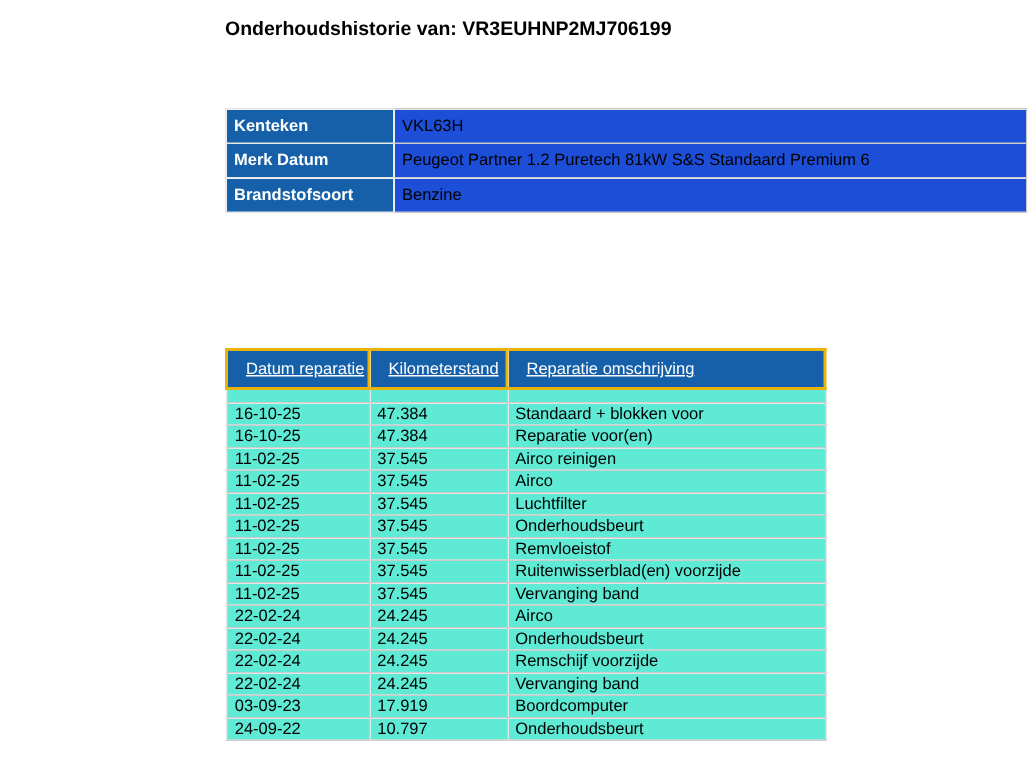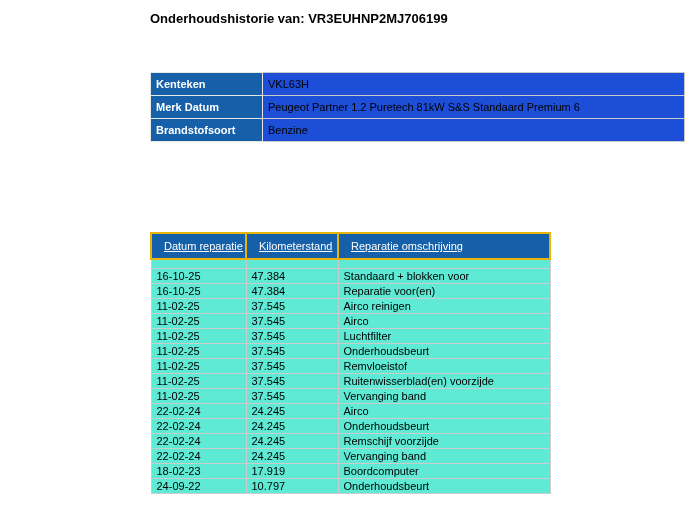--- a/index.html
+++ b/index.html
@@ -195,21 +195,21 @@
           <td>22-02-24</td>
           <td>24.245</td>
           <td>Remschijf voorzijde</td>
         </tr>
         <tr>
           <td>22-02-24</td>
           <td>24.245</td>
           <td>Vervanging band</td>
         </tr>
         <tr>
-          <td>18-02-23</td>
+          <td>03-09-23</td>
           <td>17.919</td>
           <td>Boordcomputer</td>
         </tr>
         <tr>
           <td>24-09-22</td>
           <td>10.797</td>
           <td>Onderhoudsbeurt</td>
         </tr>
       </tbody>
   </table>

